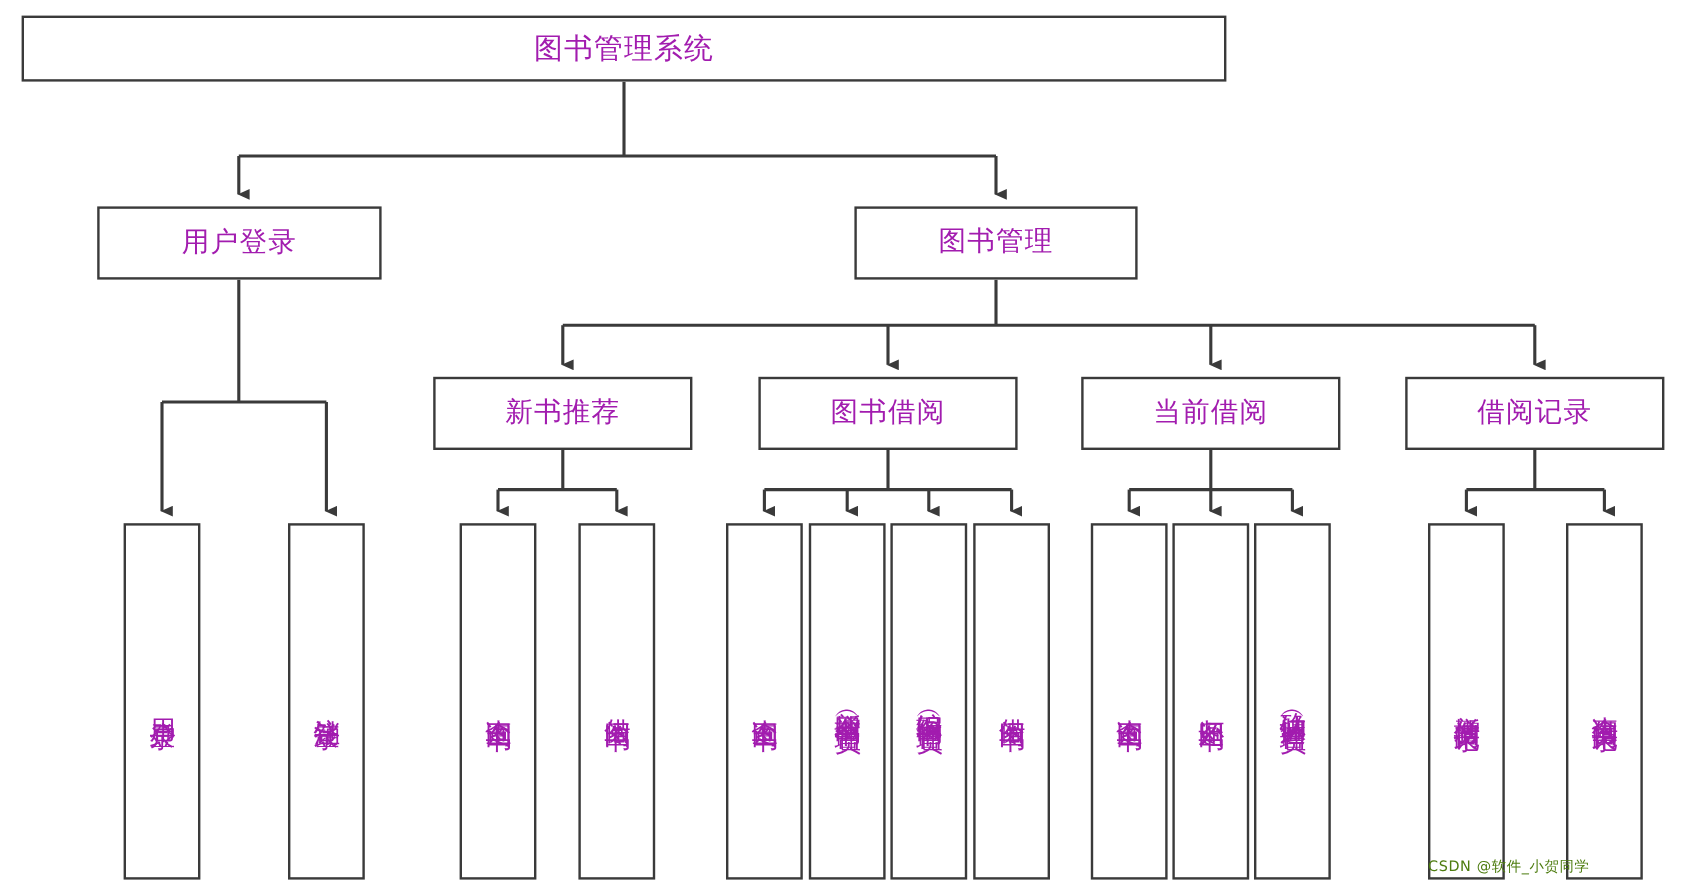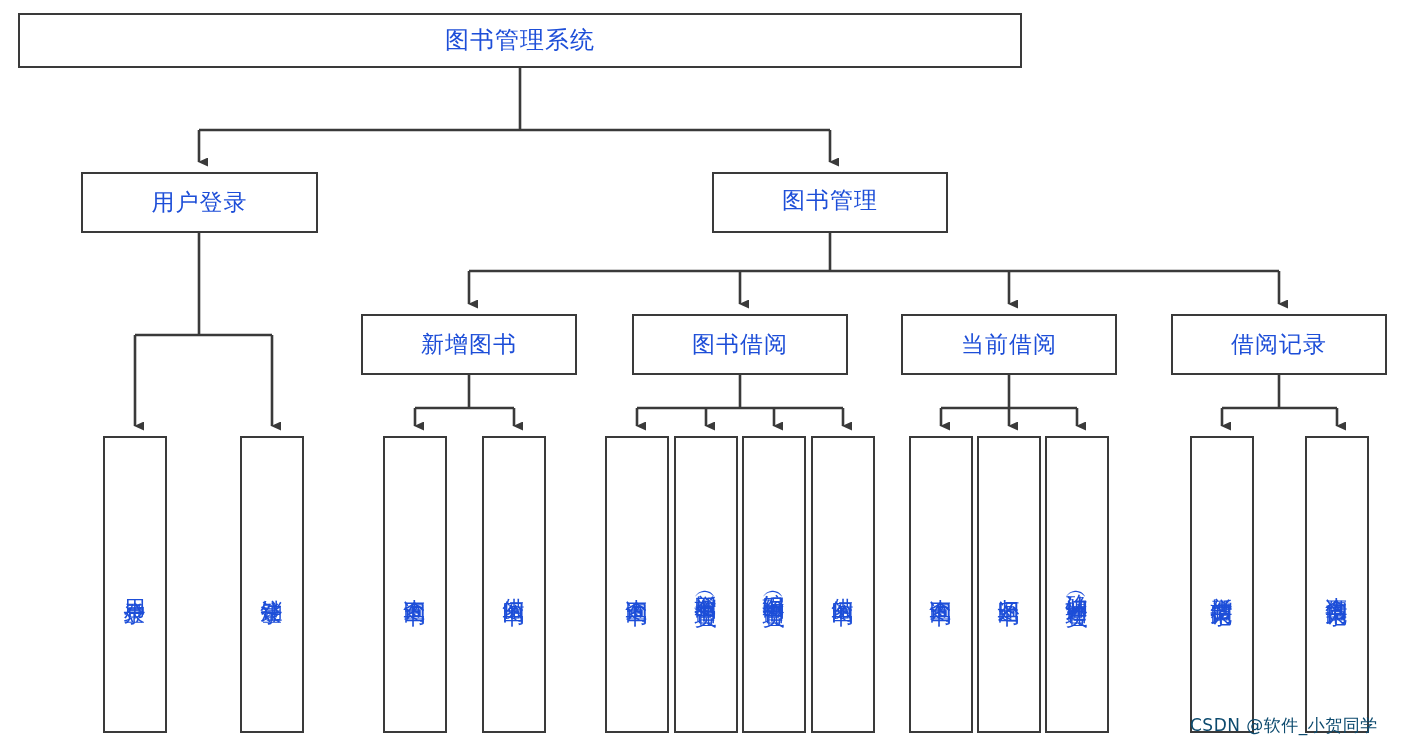--- a/index.html
+++ b/index.html
@@ -27,21 +27,21 @@
     pointer-events: none;
   }
   .node {
     position: absolute;
     box-sizing: border-box;
     background: #ffffff;
     border: 2.2px solid #3a3a3a;
     display: flex;
     align-items: center;
     justify-content: center;
-    color: #1d4ed8;
+    color: #a21caf;
   }
   .node.horiz {
     font-size: 23px;
     letter-spacing: 1px;
     line-height: 1.2;
   }
   .node.vert {
     writing-mode: vertical-rl;
     text-orientation: upright;
     font-size: 22px;
@@ -55,22 +55,22 @@
   .node.vert .label {
     writing-mode: vertical-rl;
     text-orientation: upright;
     white-space: nowrap;
   }
   .node.root {
     font-size: 24px;
   }
   .watermark {
     position: absolute;
-    font-size: 17px;
-    color: #0c4a6e;
+    font-size: 12px;
+    color: #4d7c0f;
     white-space: nowrap;
     letter-spacing: 0.5px;
   }
 </style>
 </head>
 <body>
 
 <div id="diagram-root">
 
   <svg id="edge-layer" viewBox="0 0 1405 747" width="1405" height="747">
@@ -128,21 +128,21 @@
   </div>
 
   <div class="node horiz" style="left:81px; top:172px; width:237px; height:61px;">
     <span class="label">用户登录</span>
   </div>
   <div class="node horiz" style="left:712px; top:172px; width:236px; height:61px;font-family:Liberation Mono, monospace;">
     <span class="label">图书管理</span>
   </div>
 
   <div class="node horiz" style="left:361px; top:314px; width:216px; height:61px;">
-    <span class="label">新增图书</span>
+    <span class="label">新书推荐</span>
   </div>
   <div class="node horiz" style="left:632px; top:314px; width:216px; height:61px;text-align:right;">
     <span class="label">图书借阅</span>
   </div>
   <div class="node horiz" style="left:1171px; top:314px; width:216px; height:61px;">
     <span class="label">借阅记录</span>
   </div>
   <div class="node horiz" style="left:901px; top:314px; width:216px; height:61px;">
     <span class="label">当前借阅</span>
   </div>

